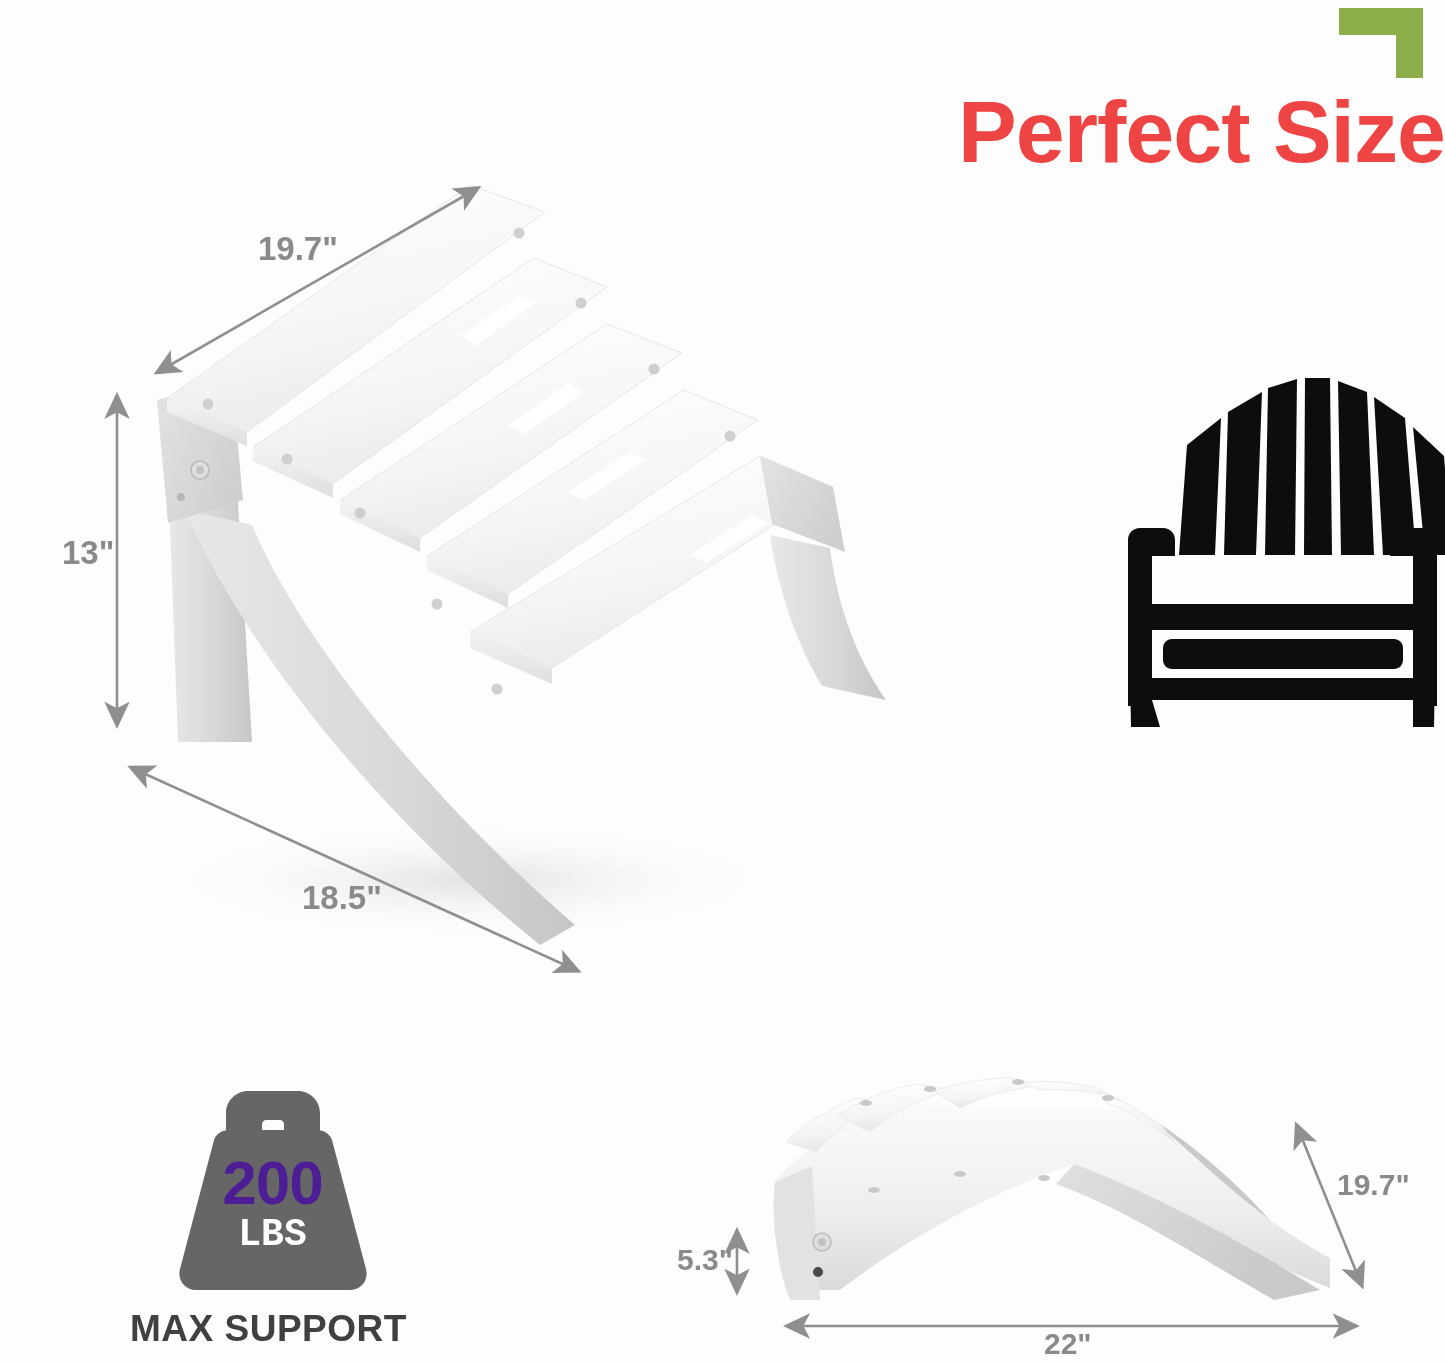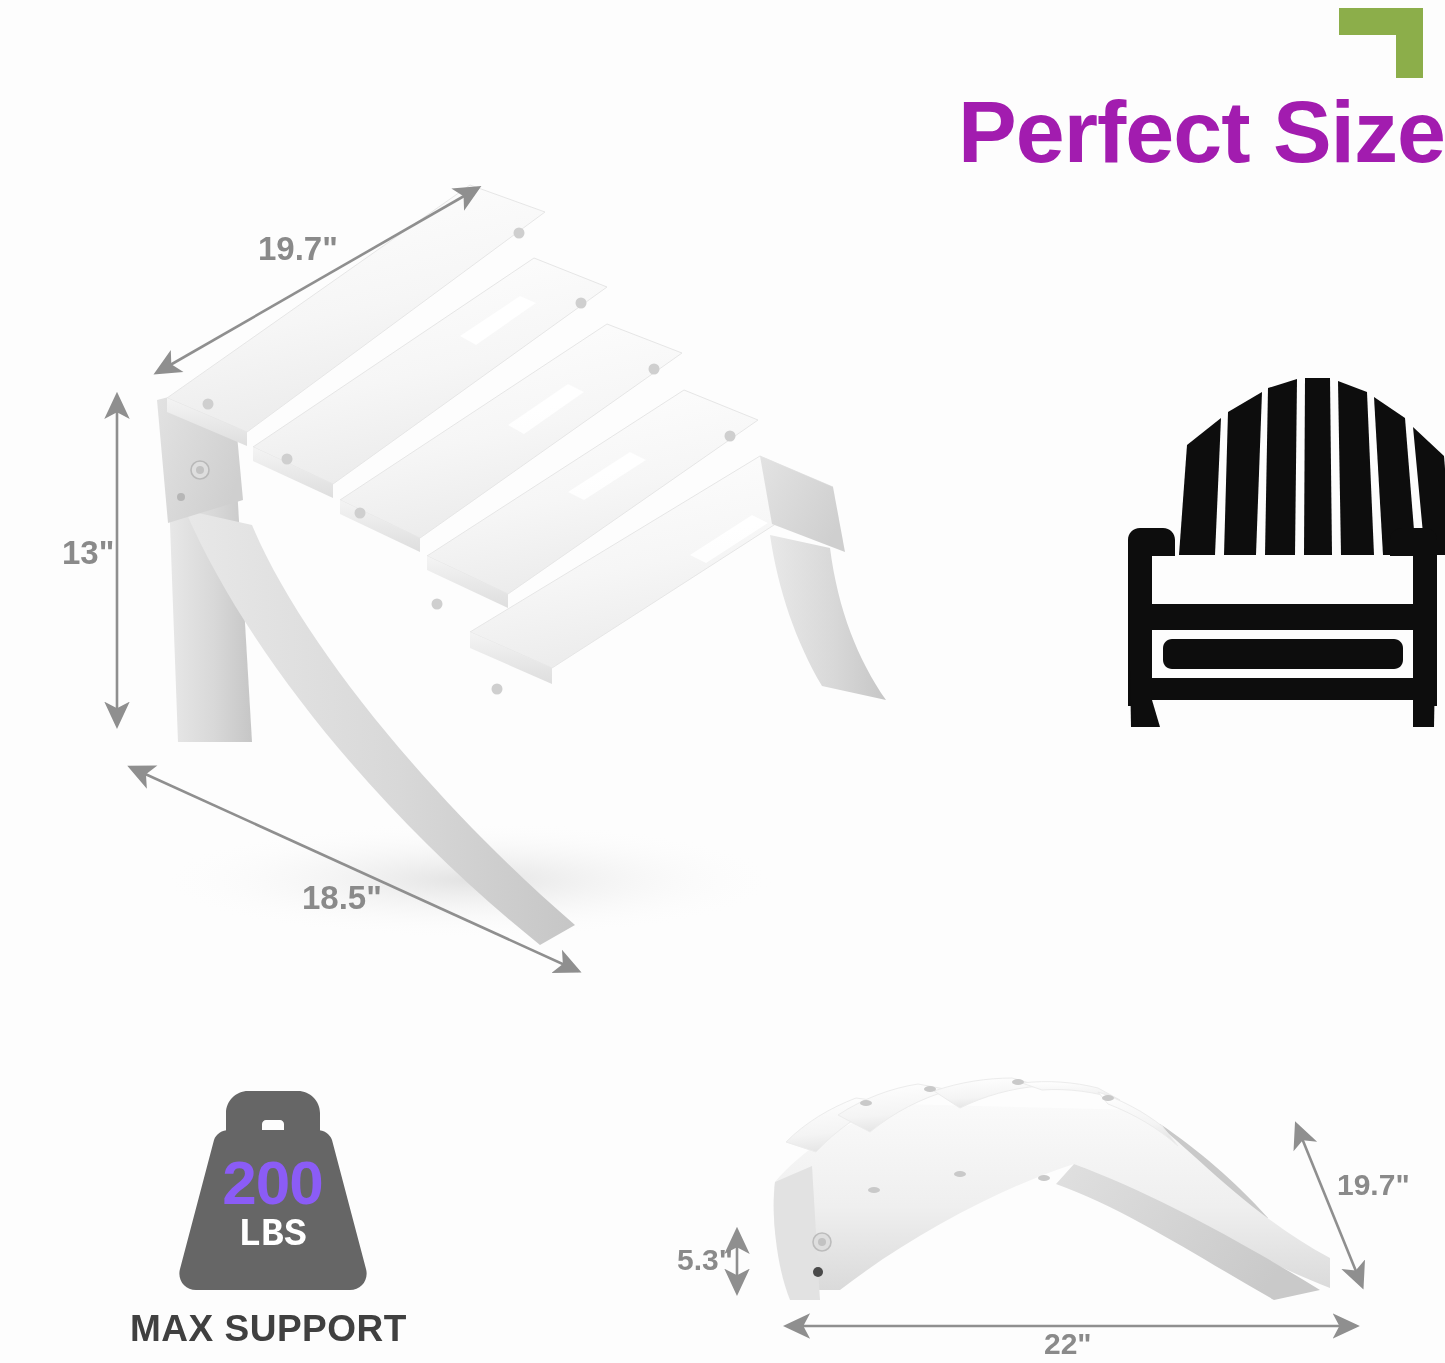--- a/index.html
+++ b/index.html
@@ -39,21 +39,21 @@
 
   
   #headline-block {
     position: absolute;
     left: 690px;
     top: 88px;
     width: 755px;
     text-align: right;
   }
   #headline-title {
-    color: #a21caf;
+    color: #ef4444;
     font-size: 88px;
     font-weight: bold;
     letter-spacing: -1px;
     line-height: 1.0;
     white-space: nowrap;
   }
   #headline-subtitle {
     color: #7b7b7b;
     font-size: 41px;
     font-weight: normal;
@@ -84,21 +84,21 @@
     left: 185px;
     top: 1105px;
     width: 175px;
     height: 190px;
   }
   #weight-text-200 {
     position: absolute;
     left: 0; top: 42px;
     width: 175px;
     text-align: center;
-    color: #8b5cf6;
+    color: #4c1d95;
     font-size: 62px;
     font-weight: bold;
     letter-spacing: -1px;
   }
   #weight-text-lbs {
     position: absolute;
     left: 0; top: 108px;
     width: 175px;
     text-align: center;
     color: #ffffff;

